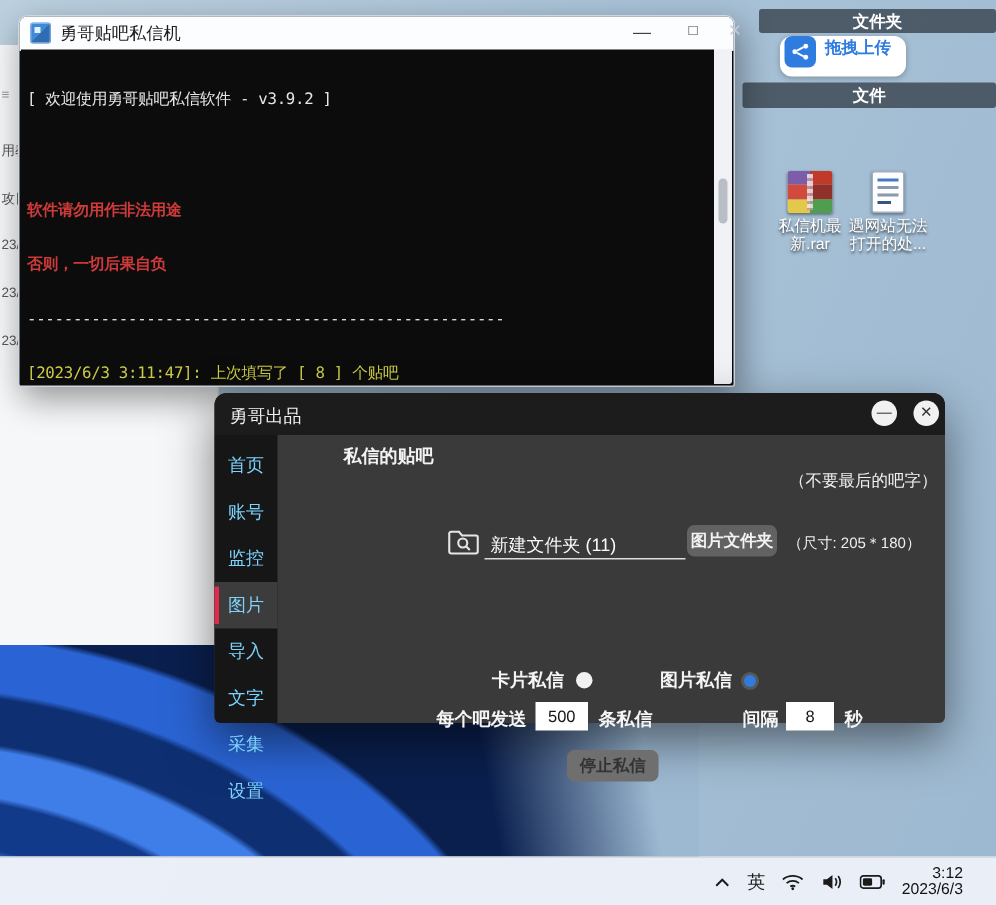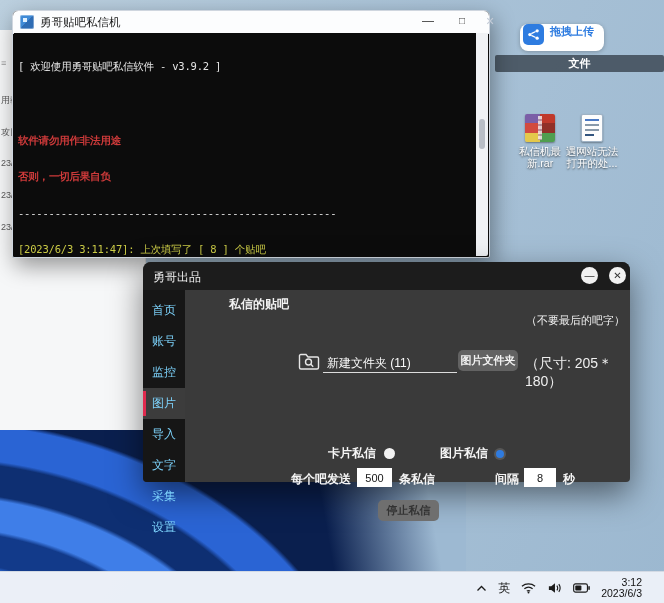--- a/index.html
+++ b/index.html
@@ -89,21 +89,21 @@
   .tb-line{font-size:10.5px;line-height:10.6px;color:#fff;padding-left:2px;white-space:nowrap;}
   .tb-scroll{position:absolute;top:0;bottom:0;right:0;width:9px;background:#fdfdfd;}
   .tb-thumb{position:absolute;left:3px;top:6px;width:2px;height:26px;background:#7a7a7a;}
   .tieba-hint{position:absolute;left:341px;top:23px;font-size:11px;color:#f0f0f0;text-align:center;}
 
   .fold-ic{position:absolute;left:113px;top:62px;}
   .fold-name{position:absolute;left:142px;top:65px;font-size:12px;color:#fafafa;}
   .fold-line{position:absolute;left:138px;top:82px;width:134px;height:1px;background:#dcdcdc;}
   .fold-btn{position:absolute;left:273px;top:60px;width:60px;height:21px;background:#626262;border-radius:5px;
     font-size:11px;font-weight:bold;color:#f2f2f2;display:flex;align-items:center;justify-content:center;cursor:pointer;}
-  .size-hint{position:absolute;left:340px;top:65px;font-size:14px;color:#efefef;}
+  .size-hint{position:absolute;left:340px;top:65px;font-size:10px;color:#efefef;}
 
   .radio-row{position:absolute;left:0;top:155px;width:100%;height:16px;}
   .radio-g{position:absolute;display:flex;align-items:center;cursor:pointer;}
   .rg-card{left:143px;} .rg-img{left:255px;}
   .radio-lab{font-size:12px;font-weight:bold;color:#f5f5f5;margin-right:8px;}
   .rdot-card{width:11px;height:11px;border-radius:50%;background:#f2f2f2;}
   .rdot-img{width:8px;height:8px;border-radius:50%;background:#2f7bdf;box-shadow:0 0 0 2px rgba(255,255,255,.15);}
 
   .send-row{position:absolute;left:0;top:178px;width:100%;height:22px;margin-left:20px;}
   .send-prefix{position:absolute;left:86px;top:3px;font-size:12px;font-weight:bold;color:#f5f5f5;}
@@ -135,20 +135,23 @@
 
   <div class="white-win">
     <span class="frag f0">≡</span>
     <span class="frag f1">用教</span>
     <span class="frag f2">攻日</span>
     <span class="frag f3">23/</span>
     <span class="frag f4">23/</span>
     <span class="frag f5">23/</span>
   </div>
 
+  <div class="ov-header ov-folder">
+    <span>文件夹</span>
+  </div>
   <div class="upload-btn">
     <span class="upload-ic">
       <svg width="13" height="13" viewBox="0 0 16 16">
           <g stroke="#fff" stroke-width="1.6" fill="#fff">
             <circle cx="12.5" cy="3.5" r="2" stroke="none"></circle>
             <circle cx="3.5" cy="8" r="2" stroke="none"></circle>
             <circle cx="12.5" cy="12.5" r="2" stroke="none"></circle>
             <path d="M5.3 7L10.7 4.3M5.3 9l5.4 2.7" fill="none"></path>
           </g>
         </svg>

